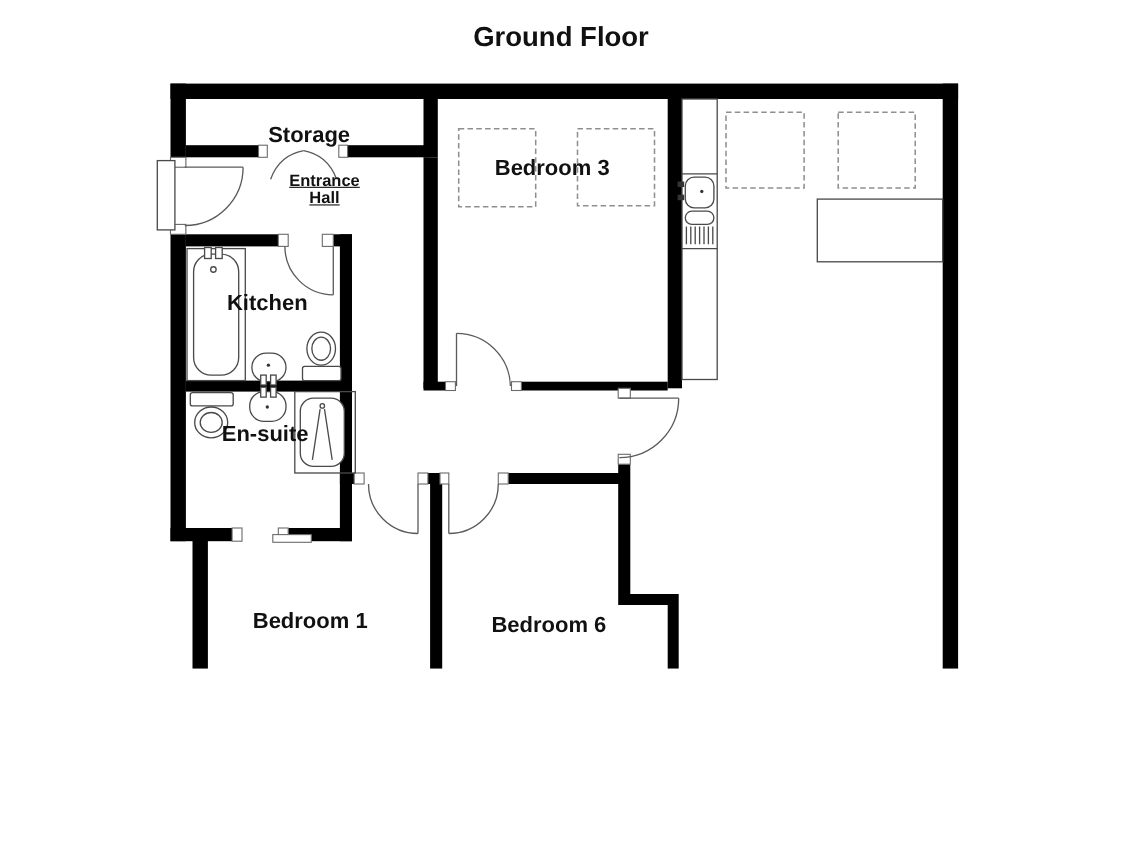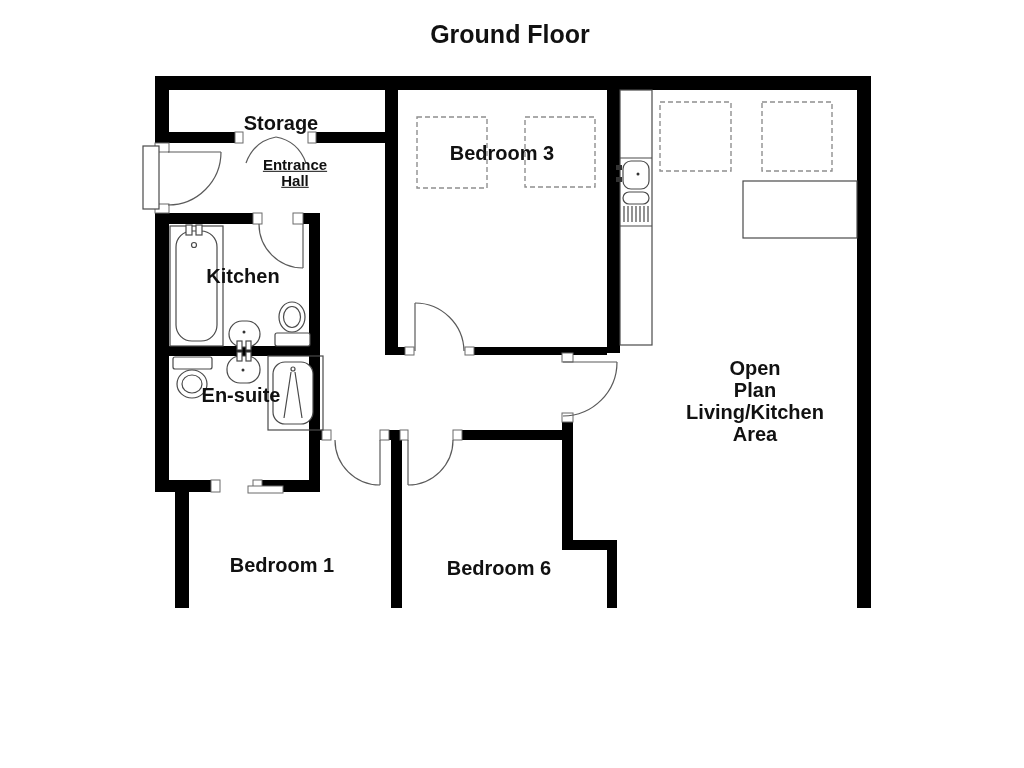--- a/index.html
+++ b/index.html
@@ -176,17 +176,13 @@
 
   <div class="label title" style="left:510px;top:34px;">Ground Floor</div>
   <div class="label room" style="left:281px;top:100px;margin-top:24px;">Storage</div>
   <div class="label small" style="left:295px;top:173px;text-decoration:underline;">Entrance
 Hall</div>
   <div class="label room" style="left:243px;top:277px;">Kitchen</div>
   <div class="label room" style="left:241px;top:396px;">En-suite</div>
   <div class="label room" style="left:502px;top:154px;">Bedroom 3</div>
   <div class="label room" style="left:282px;top:566px;">Bedroom 1</div>
   <div class="label room" style="left:499px;top:569px;">Bedroom 6</div>
-  <div class="label room openplan" style="left:755px;top:401px;">Open
-Plan
-Living/Kitchen
-Area</div>
 </div>
 
 </body></html>

